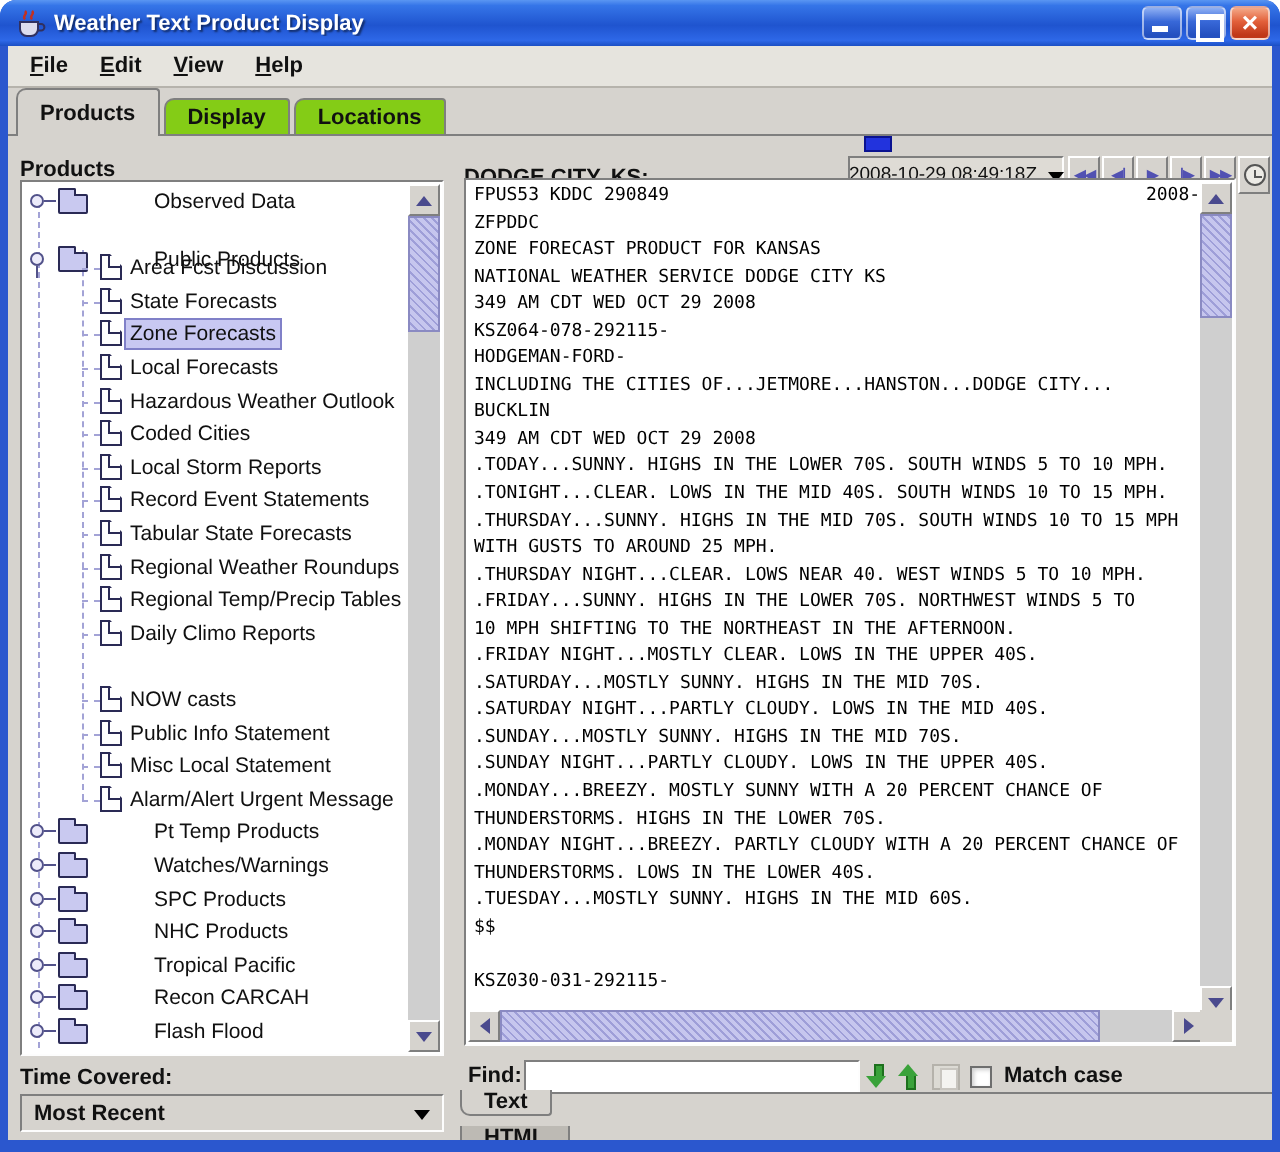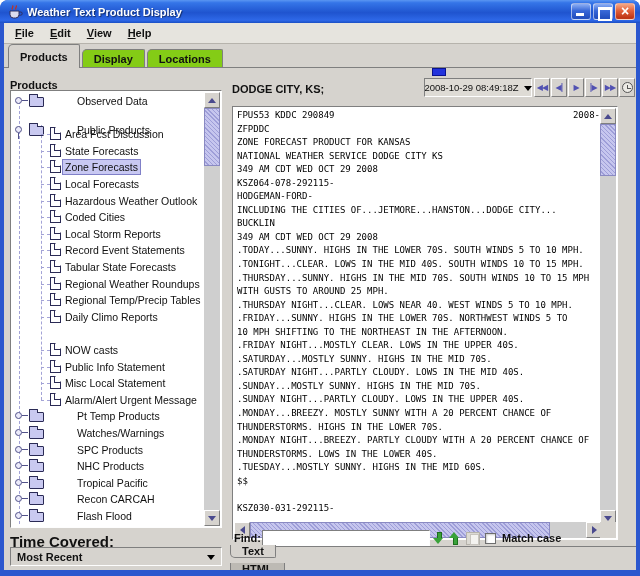--- a/index.html
+++ b/index.html
@@ -75,21 +75,21 @@
     border:1px solid;border-color:#7f7f7f #fdfdfd #fdfdfd #7f7f7f;display:flex;align-items:center;justify-content:center;gap:5px;}
   .datecombo .dtext{font-size:9.5px;color:#111;white-space:nowrap;}
   .caret{width:0;height:0;border:4px solid transparent;border-top:5px solid #000;margin-top:5px;}
   .navrow{position:absolute;left:530px;top:55px;height:19px;display:flex;gap:1px;}
   .navbtn{width:16px;height:19px;padding:0;background:#d6d3ce;border:1px solid #7f7f7f;border-top-color:#fff;border-left-color:#fff;display:flex;align-items:center;justify-content:center;cursor:default;}
   .nglyph{font-size:8px;font-weight:bold;color:#5151b2;letter-spacing:-1px;line-height:1;font-family:"DejaVu Sans",sans-serif;}
   .clockicon{position:relative;width:11px;height:11px;border:1px solid #555;border-radius:50%;background:#eceae5;}
   .clockicon::before{content:"";position:absolute;left:4px;top:2px;width:1px;height:4px;background:#555;}
   .clockicon::after{content:"";position:absolute;left:5px;top:5px;width:3px;height:1px;background:#555;}
 
-  .textbox{position:absolute;left:228px;top:83px;width:386px;height:434px;background:#fff;
+  .textbox{position:absolute;left:228px;top:66px;width:386px;height:434px;background:#fff;
     border:1px solid;border-color:#7f7f7f #fdfdfd #fdfdfd #7f7f7f;}
   .textlines{position:absolute;left:1px;top:1px;right:17px;bottom:17px;overflow:hidden;padding:1px 0 0 3px;
     font-family:"DejaVu Sans Mono",monospace;font-size:9px;line-height:13.55px;color:#000;white-space:pre;}
   .tvscroll{top:1px;right:1px;width:16px;height:418px;}
   .thscroll{left:1px;bottom:1px;height:16px;width:368px;}
   .corner{position:absolute;right:1px;bottom:1px;width:16px;height:16px;background:#d6d3ce;}
 
   
   .findlabel{position:absolute;left:230px;top:509px;font-size:11px;font-weight:bold;color:#111;}
   .findinput{position:absolute;left:258px;top:507px;width:168px;height:17px;background:#fff;
@@ -106,21 +106,21 @@
   .cb{position:absolute;left:481px;top:510px;width:11px;height:11px;background:#fff;border:1px solid #6e6e6e;box-shadow:inset 1px 1px 2px rgba(0,0,0,.2);}
   .mclabel{position:absolute;left:498px;top:509px;font-size:11px;font-weight:bold;color:#111;}
 
   
   .vtabline{position:absolute;left:226px;top:523px;right:0;height:1px;background:#7f7f7f;}
   .vtabstrip{position:absolute;left:226px;top:522px;height:22px;display:flex;align-items:flex-start;gap:2px;z-index:2;flex-direction:column;}
   .vtab{height:18px;margin-top:3px;padding:0 11px;display:inline-flex;align-items:center;background:#bdbab4;
     border:1px solid #7f7f7f;border-top:none;border-radius:0 0 2px 5px;font-size:11px;font-weight:bold;color:#111;}
   .vtab.sel{height:21px;margin-top:0;background:#d6d3ce;border-top:none;position:relative;z-index:3;}
 
-  .tclabel{position:absolute;left:6px;top:510px;font-size:15px;font-weight:bold;color:#111;}
+  .tclabel{position:absolute;left:6px;top:510px;font-size:11px;font-weight:bold;color:#111;}
   .timecombo{position:absolute;left:6px;top:524px;width:212px;height:19px;background:#d6d3ce;
     border:1px solid;border-color:#7f7f7f #fdfdfd #fdfdfd #7f7f7f;display:flex;align-items:center;padding:0 6px;}
   .timecombo .tctext{flex:1;font-size:11px;font-weight:bold;color:#111;}
 </style>
 </head>
 <body>
 
 <div class="win">
 
   <div class="titlebar">

